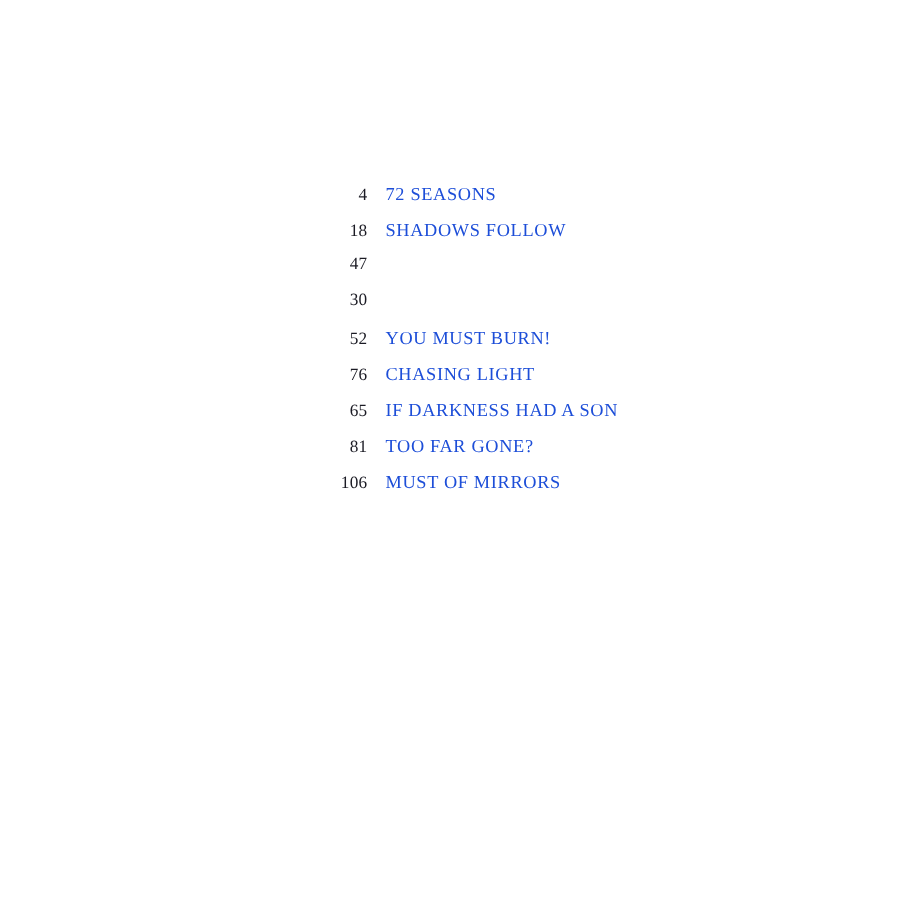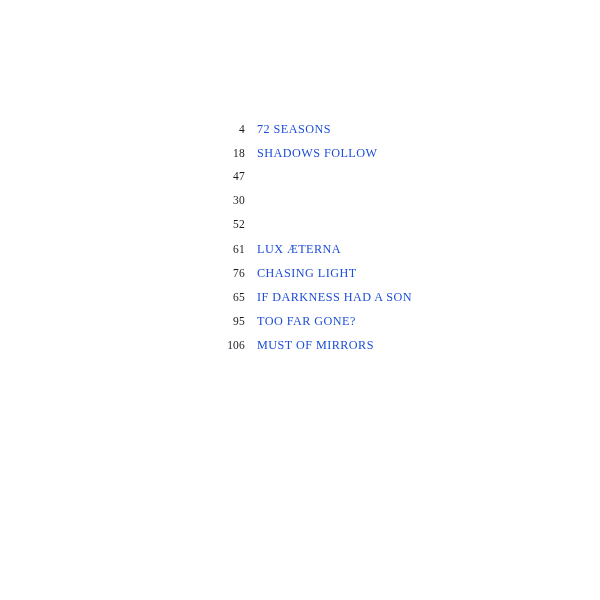--- a/index.html
+++ b/index.html
@@ -69,40 +69,37 @@
     <div class="toc-row">
       <span class="toc-page">47</span>
     </div>
 
     <div class="toc-row">
       <span class="toc-page">30</span>
     </div>
 
     <div class="toc-row">
       <span class="toc-page">52</span>
+      <span class="toc-title">YOU MUST BURN!</span>
     </div>
 
-    <div class="toc-row">
-      <span class="toc-page">61</span>
-      <span class="toc-title">LUX ÆTERNA</span>
-    </div>
 
 
     <div class="toc-row">
       <span class="toc-page">76</span>
       <span class="toc-title">CHASING LIGHT</span>
     </div>
 
     <div class="toc-row">
       <span class="toc-page">65</span>
       <span class="toc-title">IF DARKNESS HAD A SON</span>
     </div>
 
     <div class="toc-row">
-      <span class="toc-page">95</span>
+      <span class="toc-page">81</span>
       <span class="toc-title">TOO FAR GONE?</span>
     </div>
 
     <div class="toc-row">
       <span class="toc-page">106</span>
       <span class="toc-title">MUST OF MIRRORS</span>
     </div>
 
 
   </div>

